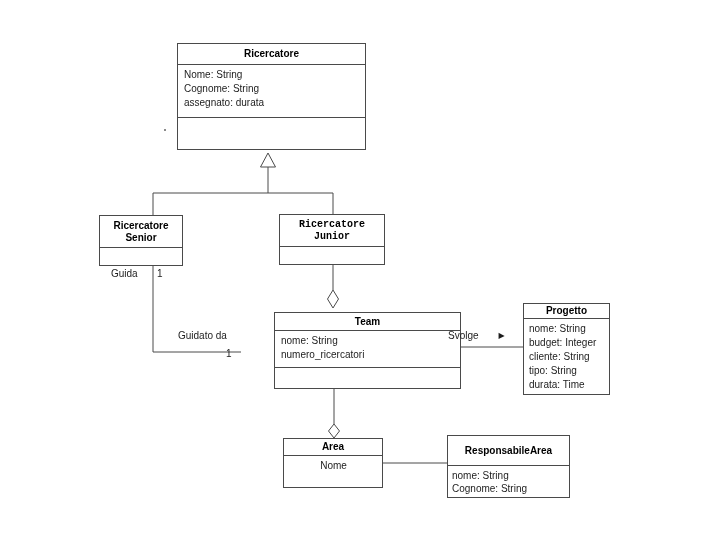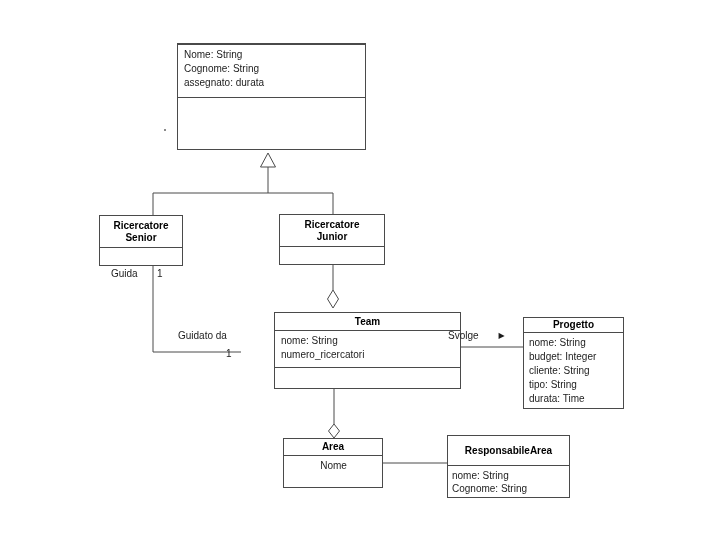--- a/index.html
+++ b/index.html
@@ -101,48 +101,49 @@
 
     <path d="M430,347 L523,347" stroke="#4a4a4a" stroke-width="1" fill="none"></path>
 
     <path d="M334,385 L334,424" stroke="#4a4a4a" stroke-width="1" fill="none"></path>
     <polygon points="334,424 339.5,431 334,438 328.5,431" fill="#ffffff" stroke="#4a4a4a" stroke-width="1"></polygon>
 
     <path d="M383,463 L447,463" stroke="#4a4a4a" stroke-width="1" fill="none"></path>
   </svg>
 
   <div class="uml-class" style="left:177px; top:43px; width:189px; height:107px;">
+    <div class="uml-title" style="height:20px;">Ricercatore</div>
     <div class="uml-attrs" style="height:53px;">
       <div>Nome: String</div>
       <div>Cognome: String</div>
       <div>assegnato: durata</div>
     </div>
     <div class="uml-ops" style="height:34px;"></div>
   </div>
 
   <div class="uml-class" style="left:99px; top:215px; width:84px; height:51px;">
     <div class="uml-title" style="height:31px; padding:0 8px;">Ricercatore Senior</div>
     <div class="uml-ops" style="height:20px;"></div>
   </div>
 
   <div class="uml-class" style="left:279px; top:214px; width:106px; height:51px;">
-    <div class="uml-title" style="height:31px; padding:0 8px;">Ricercatore Junior</div>
+    <div class="uml-title" style="height:31px; padding:0 8px;font-family:Liberation Mono, monospace;">Ricercatore Junior</div>
     <div class="uml-ops" style="height:20px;"></div>
   </div>
 
   <div class="uml-class" style="left:241px; top:312px; width:187px; height:77px;margin-left:33px;">
     <div class="uml-title" style="height:17px;">Team</div>
     <div class="uml-attrs" style="height:37px;">
       <div>nome: String</div>
       <div>numero_ricercatori</div>
     </div>
     <div class="uml-ops" style="height:23px;"></div>
   </div>
 
-  <div class="uml-class" style="left:523px; top:317px; width:101px; height:92px;">
+  <div class="uml-class" style="left:523px; top:303px; width:87px; height:92px;">
     <div class="uml-title" style="height:14px;">Progetto</div>
     <div class="uml-attrs" style="height:78px; padding-left:5px;">
       <div>nome: String</div>
       <div>budget: Integer</div>
       <div>cliente: String</div>
       <div>tipo: String</div>
       <div>durata: Time</div>
     </div>
   </div>
 

